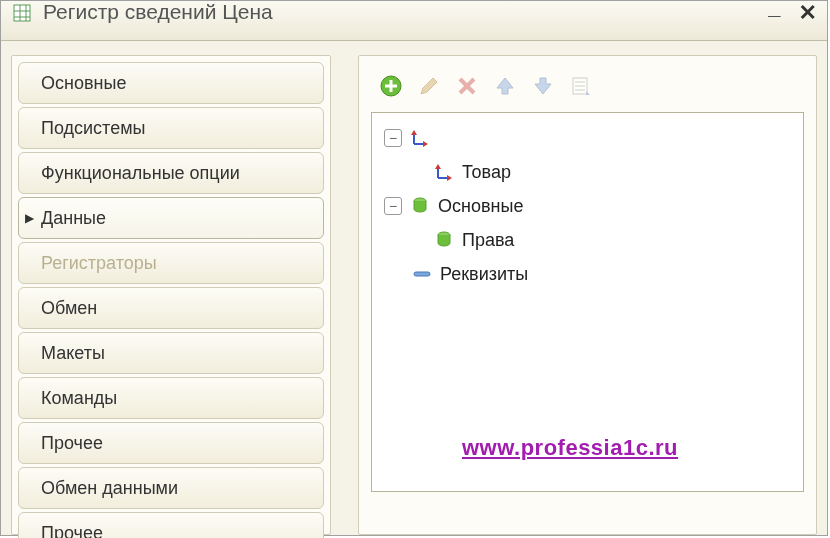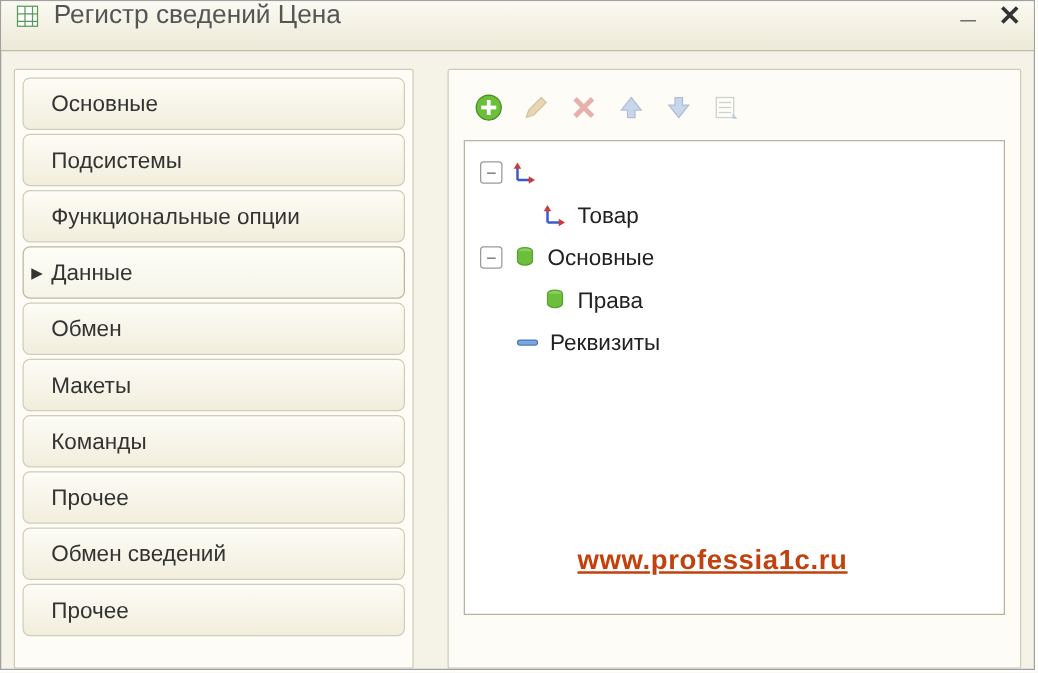--- a/index.html
+++ b/index.html
@@ -150,21 +150,21 @@
     outline: 1px dotted #2a4a88;
     padding: 1px 4px;
   }
   .indent { display: inline-block; }
   .watermark {
     position: absolute;
     bottom: 30px;
     left: 90px;
     font-size: 22px;
     font-weight: bold;
-    color: #c2410c;
+    color: #a21caf;
     text-decoration: underline;
     letter-spacing: 0.5px;
   }
 </style>
 </head>
 <body>
 
 <div class="window">
   <div class="titlebar">
     <div class="titlebar-icon">
@@ -191,34 +191,37 @@
         </div>
       <div class="tab">
           <span>Подсистемы</span>
         </div>
       <div class="tab">
           <span>Функциональные опции</span>
         </div>
       <div class="tab active">
           <span>Данные</span>
         </div>
+      <div class="tab disabled">
+          <span>Регистраторы</span>
+        </div>
       <div class="tab">
           <span>Обмен</span>
         </div>
       <div class="tab">
           <span>Макеты</span>
         </div>
       <div class="tab">
           <span>Команды</span>
         </div>
       <div class="tab">
           <span>Прочее</span>
         </div>
       <div class="tab">
-          <span>Обмен сведений</span>
+          <span>Обмен данными</span>
         </div>
       <div class="tab">
           <span>Прочее</span>
         </div>
     </div>
 
     <div class="content">
 
       <div class="toolbar">
         <div class="tool">

